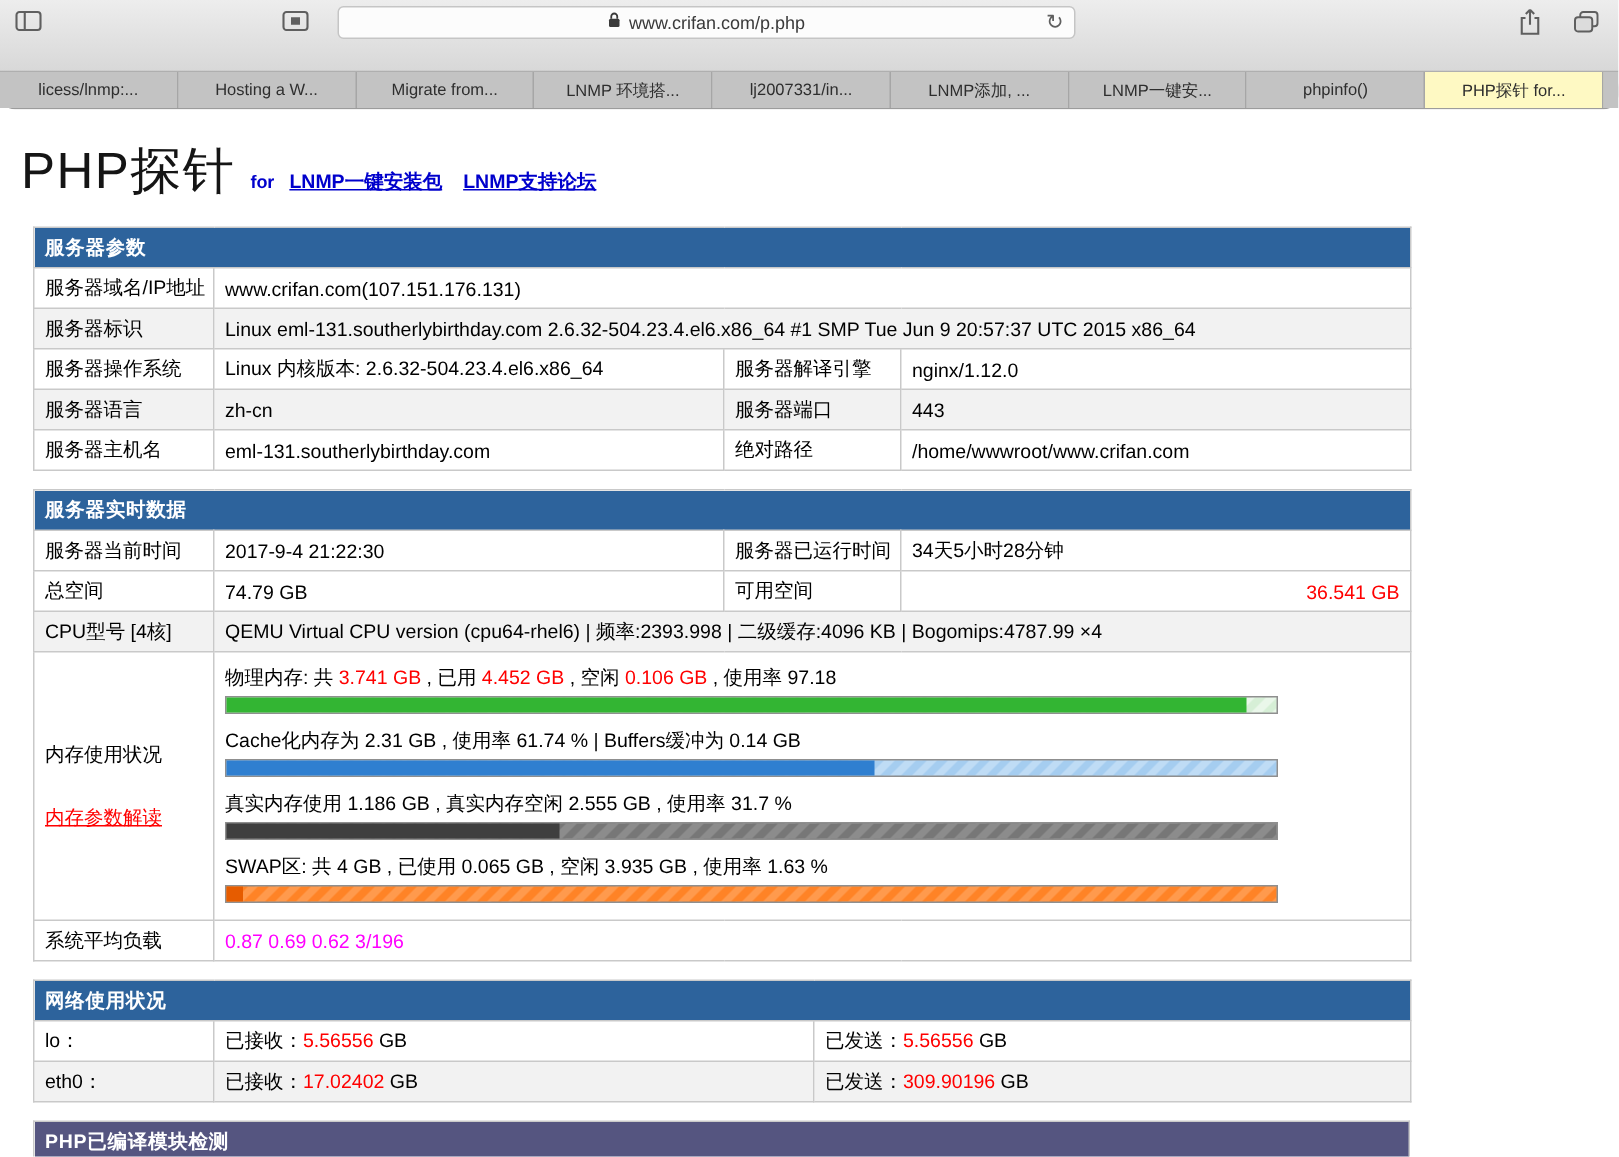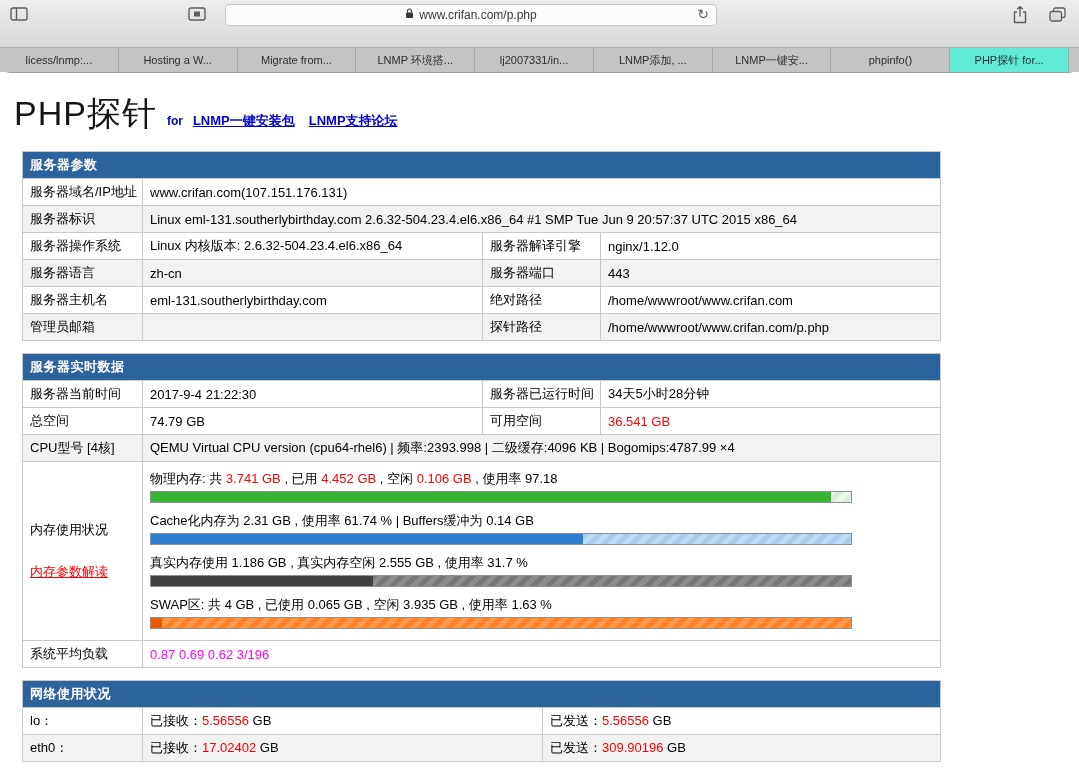--- a/index.html
+++ b/index.html
@@ -19,41 +19,41 @@
     font-size:12px; color:#3A3A3A; }
   .reload { position:absolute; right:7px; top:1px; font-size:14px; color:#5F5F5F; }
   .icon-share { position:absolute; right:51px; top:5px; }
   .icon-tabs  { position:absolute; right:13px; top:7px; }
 
   
   .tabbar { display:flex; height:25px; background:#BDBDBD; border-bottom:1px solid #9C9C9C;border-radius:10px; }
   .tab { flex:1; min-width:0; display:flex; align-items:center; justify-content:center;
     font-size:11px; color:#2E2E2E; background:#C3C3C3;
     border-right:1px solid #A6A6A6; white-space:nowrap; overflow:hidden; }
-  .tab.active { background:#5eead4; }
+  .tab.active { background:#fef9c3; }
   .tab-sliver { width:10px; background:#C3C3C3; }
 
   
   .content { padding:16px 10px 0 10px; height:716px; overflow:hidden; }
   .page-title-row { display:flex; align-items:baseline; gap:10px; margin:2px 0 14px 4px; }
   .page-title { font-size:34px; color:#151515; letter-spacing:1px; }
   .for-label { color:var(--link-blue,#0000CC); font-weight:bold; font-size:12px; }
   .top-link  { color:var(--link-blue,#0000CC); font-weight:bold; font-size:13px;
     text-decoration:underline; margin-right:4px; cursor:pointer; }
 
   table { border-collapse:collapse; width:918px; table-layout:fixed;
     font-size:13px; margin-bottom:12px;margin-left:12px; }
   td { border:1px solid #C9C9C9; padding:4px 7px; color:#000;
     height:24px; overflow:hidden; white-space:nowrap; }
   tr.hdr td { background:var(--header-blue,#2D639C); color:#fff; font-weight:bold;
     height:22px; letter-spacing:0.5px; }
   table.purple tr.hdr td { background:var(--header-purple,#555580); }
   tr.alt td { background:#F2F2F2; }
 
-  .red { color:var(--red,#FF0000); }
+  .red { color:var(--red,#FF0000);text-align:right; }
   .magenta { color:var(--magenta,#FF00FF); }
 
   
   .mem-cell { white-space:normal; padding:5px 7px 2px 7px; }
   .mem-line { margin:3px 0 2px 0; }
   .bar { width:702px; height:12px; border:1px solid #8F8F8F; margin:3px 0 9px 0; }
   .bar .fill { height:100%; }
   .bar-green  { background:repeating-linear-gradient(135deg,#EAF7EA 0 5px,#D6EFD6 5px 10px); }
   .bar-green .fill  { background:var(--bar-green,#33B533); }
   .bar-blue   { background:repeating-linear-gradient(135deg,#BFDCF5 0 5px,#A5CDF0 5px 10px); }
@@ -163,26 +163,20 @@
       <td>zh-cn</td>
       <td>服务器端口</td>
       <td>443</td>
     </tr>
     <tr>
       <td>服务器主机名</td>
       <td>eml-131.southerlybirthday.com</td>
       <td>绝对路径</td>
       <td>/home/wwwroot/www.crifan.com</td>
     </tr>
-    <tr class="alt">
-      <td>管理员邮箱</td>
-      <td></td>
-      <td>探针路径</td>
-      <td>/home/wwwroot/www.crifan.com/p.php</td>
-    </tr>
   </tbody>
     </table>
 
   <table>
     <colgroup>
         <col style="width:120px">
         <col style="width:340px">
         <col style="width:118px">
         <col style="width:340px">
       </colgroup>

